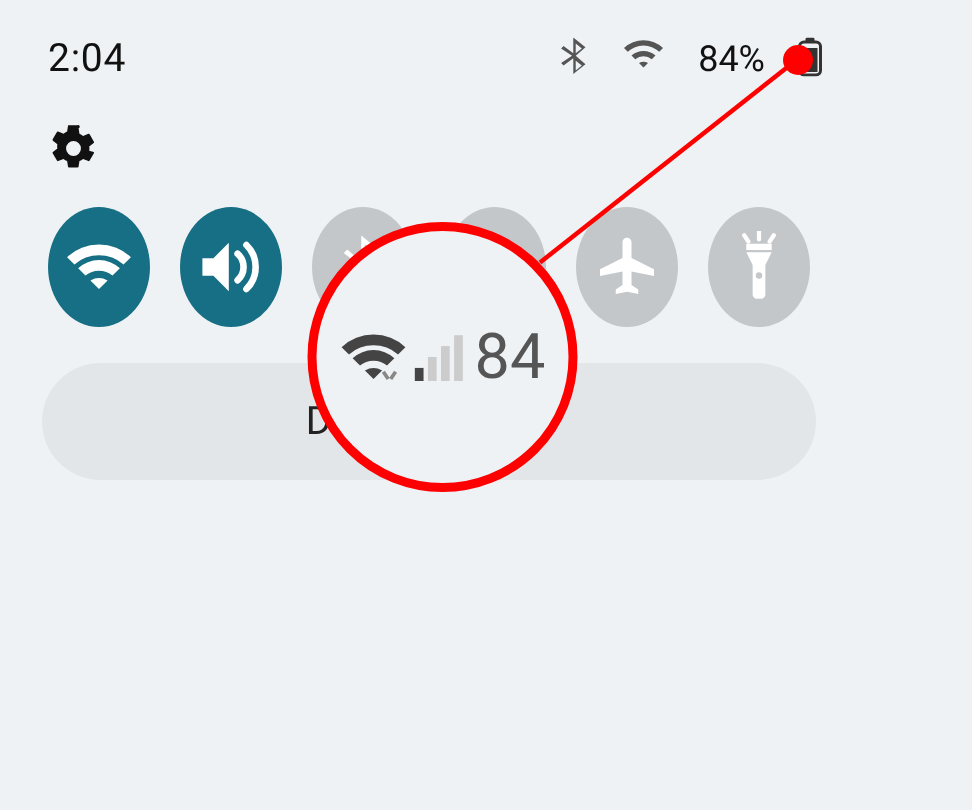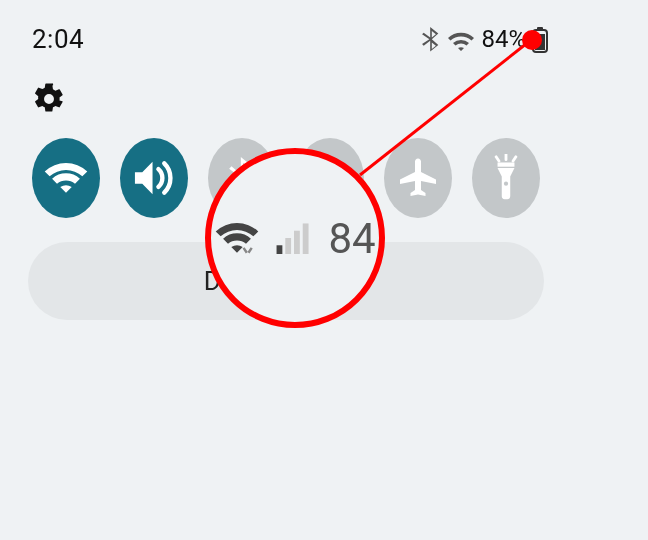--- a/index.html
+++ b/index.html
@@ -1,39 +1,39 @@
 <!DOCTYPE html>
 <html><head>
 <meta charset="utf-8">
 <style>
   * { box-sizing: border-box; margin: 0; padding: 0; }
   html, body { width: 648px; height: 540px; background: #eff2f4; font-family: -apple-system, "Segoe UI", Roboto, Arial, sans-serif; color: #111; overflow: hidden; }
   .screen { position: relative; width: 572px; height: 540px; }
 
   .statusbar { display: flex; justify-content: space-between; align-items: center; padding: 24px 24px 0 32px; font-weight: 400; }
   .statusbar .time { font-size: 26px; letter-spacing: 0.5px; }
-  .status-right { display: flex; align-items: flex-end; gap: 6px; font-size: 24px; }
+  .status-right { display: flex; align-items: flex-start; gap: 22px; font-size: 24px; }
   .status-right svg { display: block; }
   .batt-pct { font-size: 24px; }
 
   .date-row { display: flex; justify-content: space-between; align-items: center; padding: 28px 28px 0 32px; }
   .date-row .date { font-size: 30px; font-weight: 400; }
 
   .tiles { display: flex; gap: 20px; padding: 18px 32px 0 32px; }
   .tile { width: 80px; height: 80px; border-radius: 50%; display: flex; align-items: center; justify-content: center; }
   .tile.on { background: #166f84; }
   .tile.off { background: #c3c7c9; }
   .tile svg { display: block; }
 
   .pills { display: flex; gap: 20px; padding: 24px 28px 0 28px; }
   .pill { flex: 1; height: 78px; border-radius: 40px; background: #e3e6e8; display: flex; align-items: center; justify-content: center; font-size: 26px; font-weight: 400; color: #222; }
 
   
   .mag-wrap { position: absolute; left: 205px; top: 148px; width: 180px; height: 180px; pointer-events: none; }
-  .mag { width: 180px; height: 180px; border-radius: 50%; border: 6px solid #ff0000; background: #eff2f4; overflow: hidden; position: relative; display:flex; align-items:center; justify-content:center; gap:16px;}
+  .mag { width: 180px; height: 180px; border-radius: 50%; border: 6px solid #ff0000; background: #eff2f4; overflow: hidden; position: relative; display:flex; align-items:center; justify-content:center; gap:4px;}
   .mag svg { display:block; }
   .mag-text { font-size: 42px; color: #555; }
   .callout-line { position: absolute; left: 0; top: 0; width: 648px; height: 540px; pointer-events: none; }
   .callout-dot { position: absolute; width: 20px; height: 20px; border-radius: 50%; background: #ff0000; left: 522px; top: 30px; pointer-events:none;}
 </style>
 </head>
 <body>
 
 <div class="screen">
 

